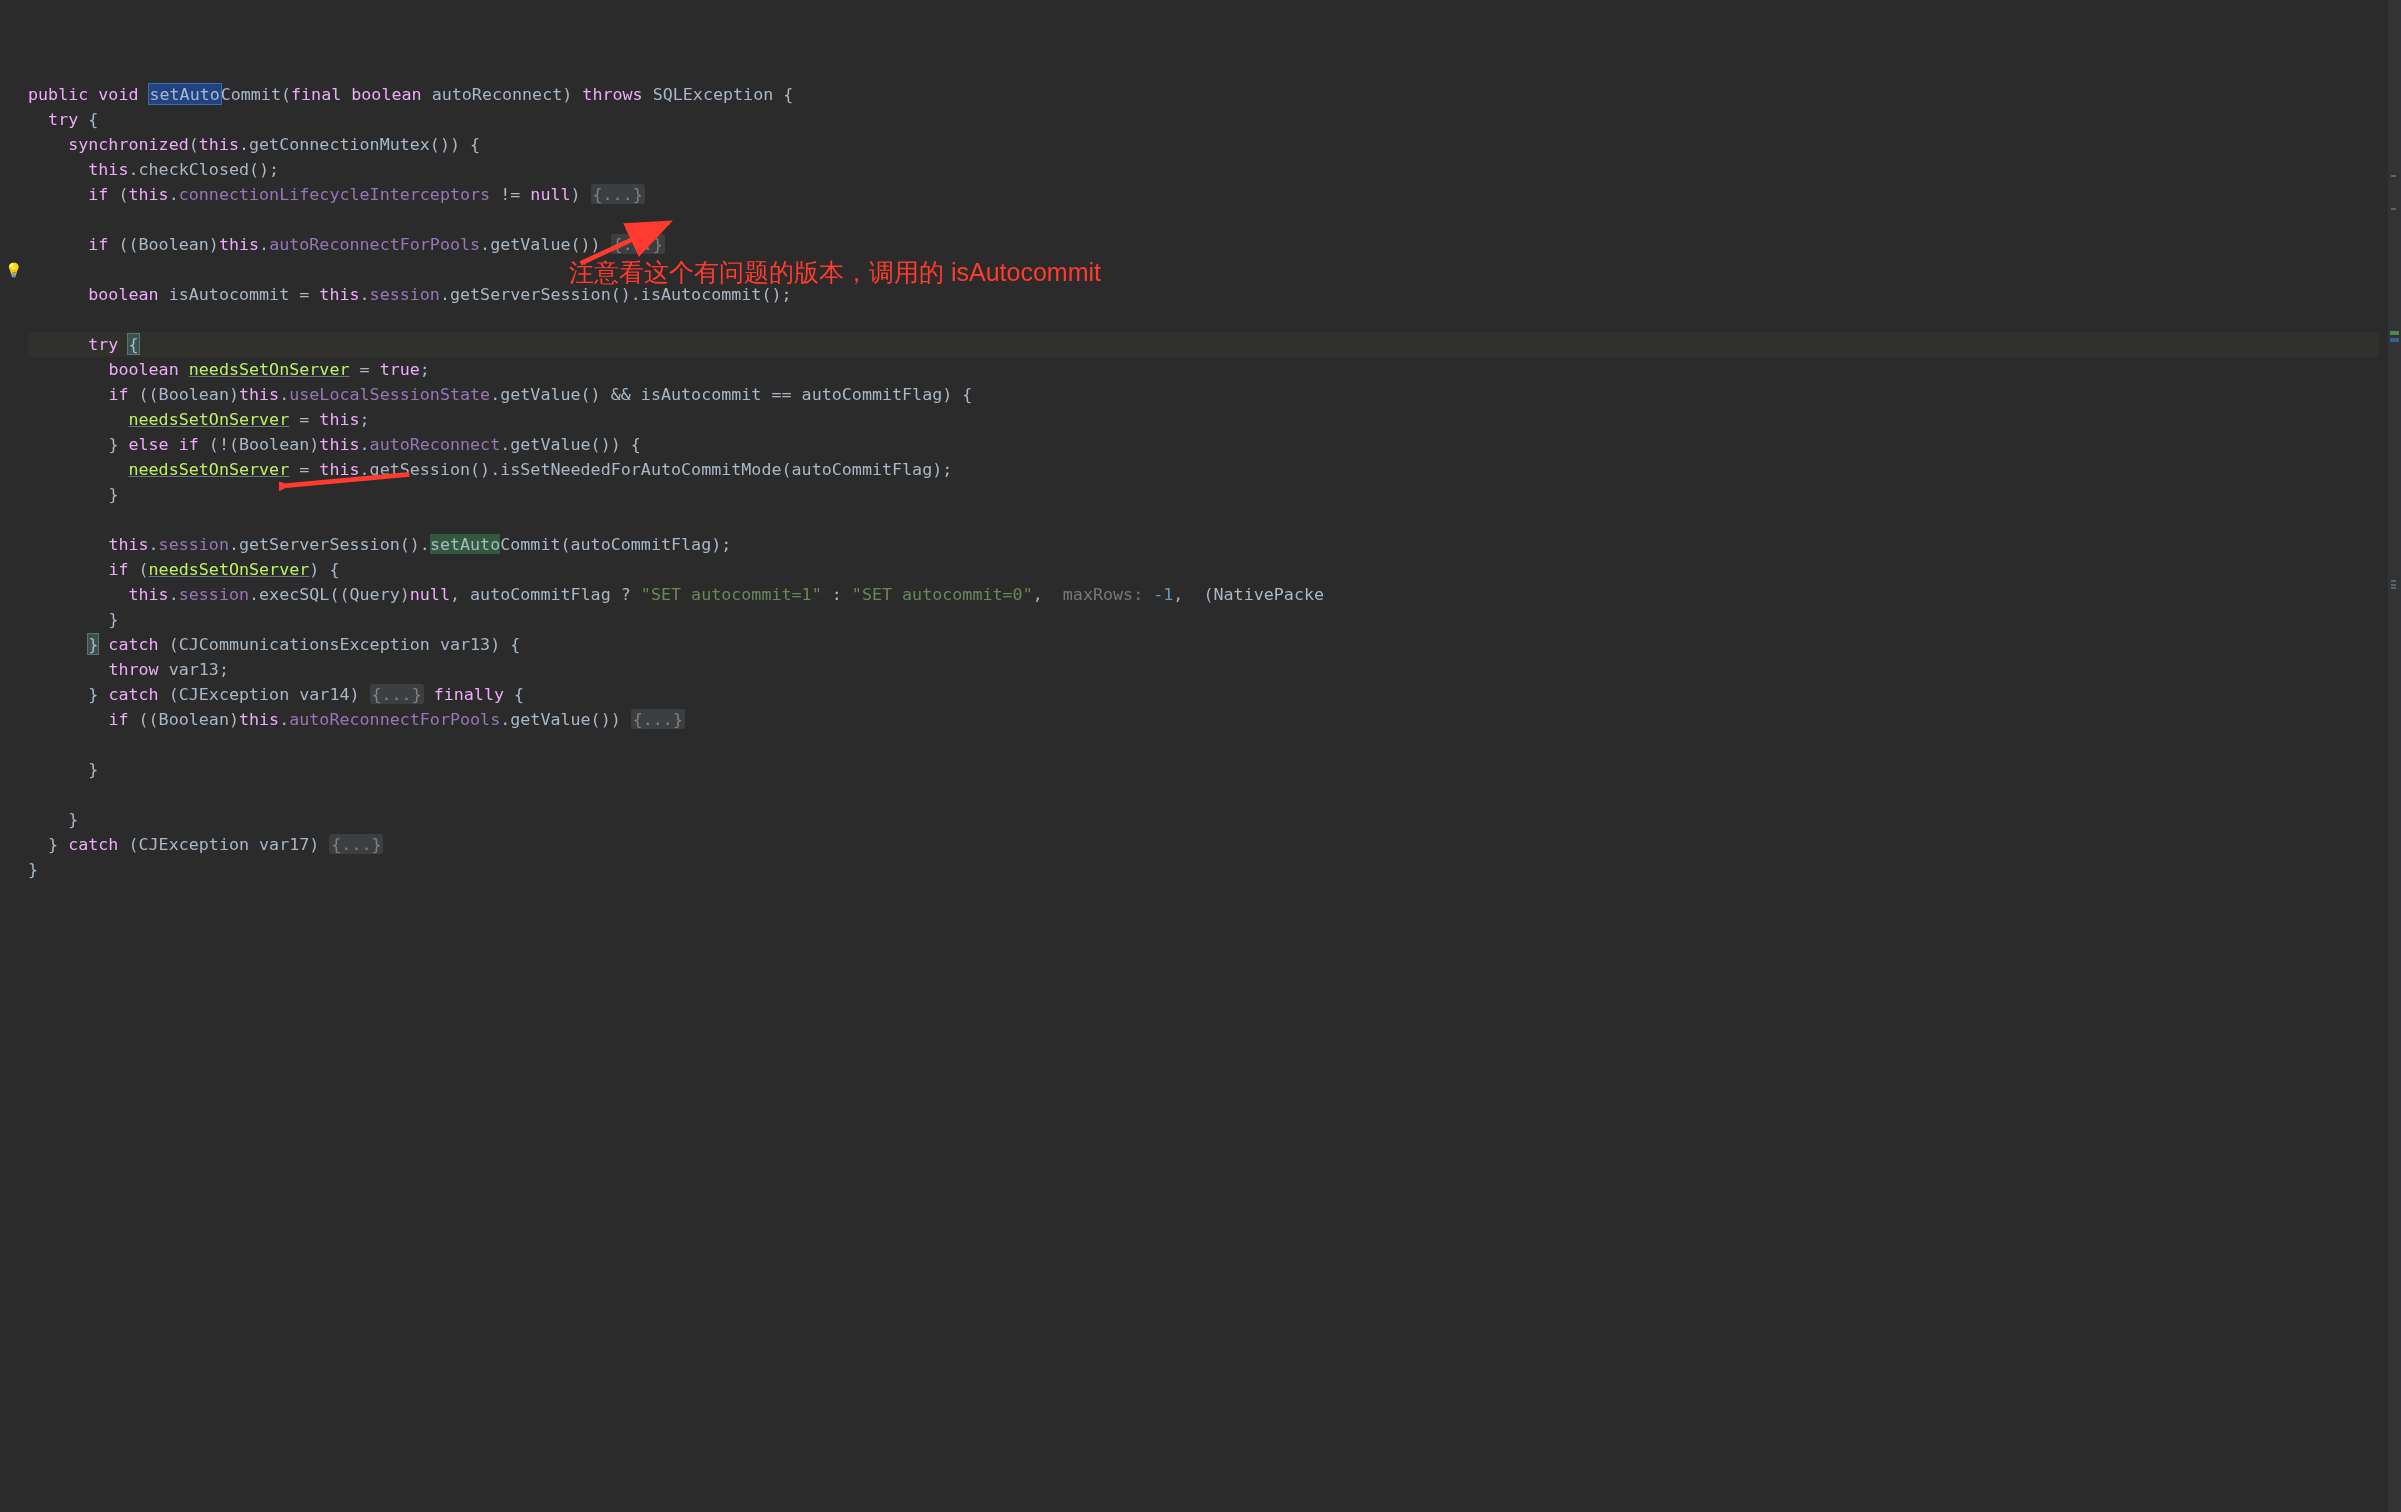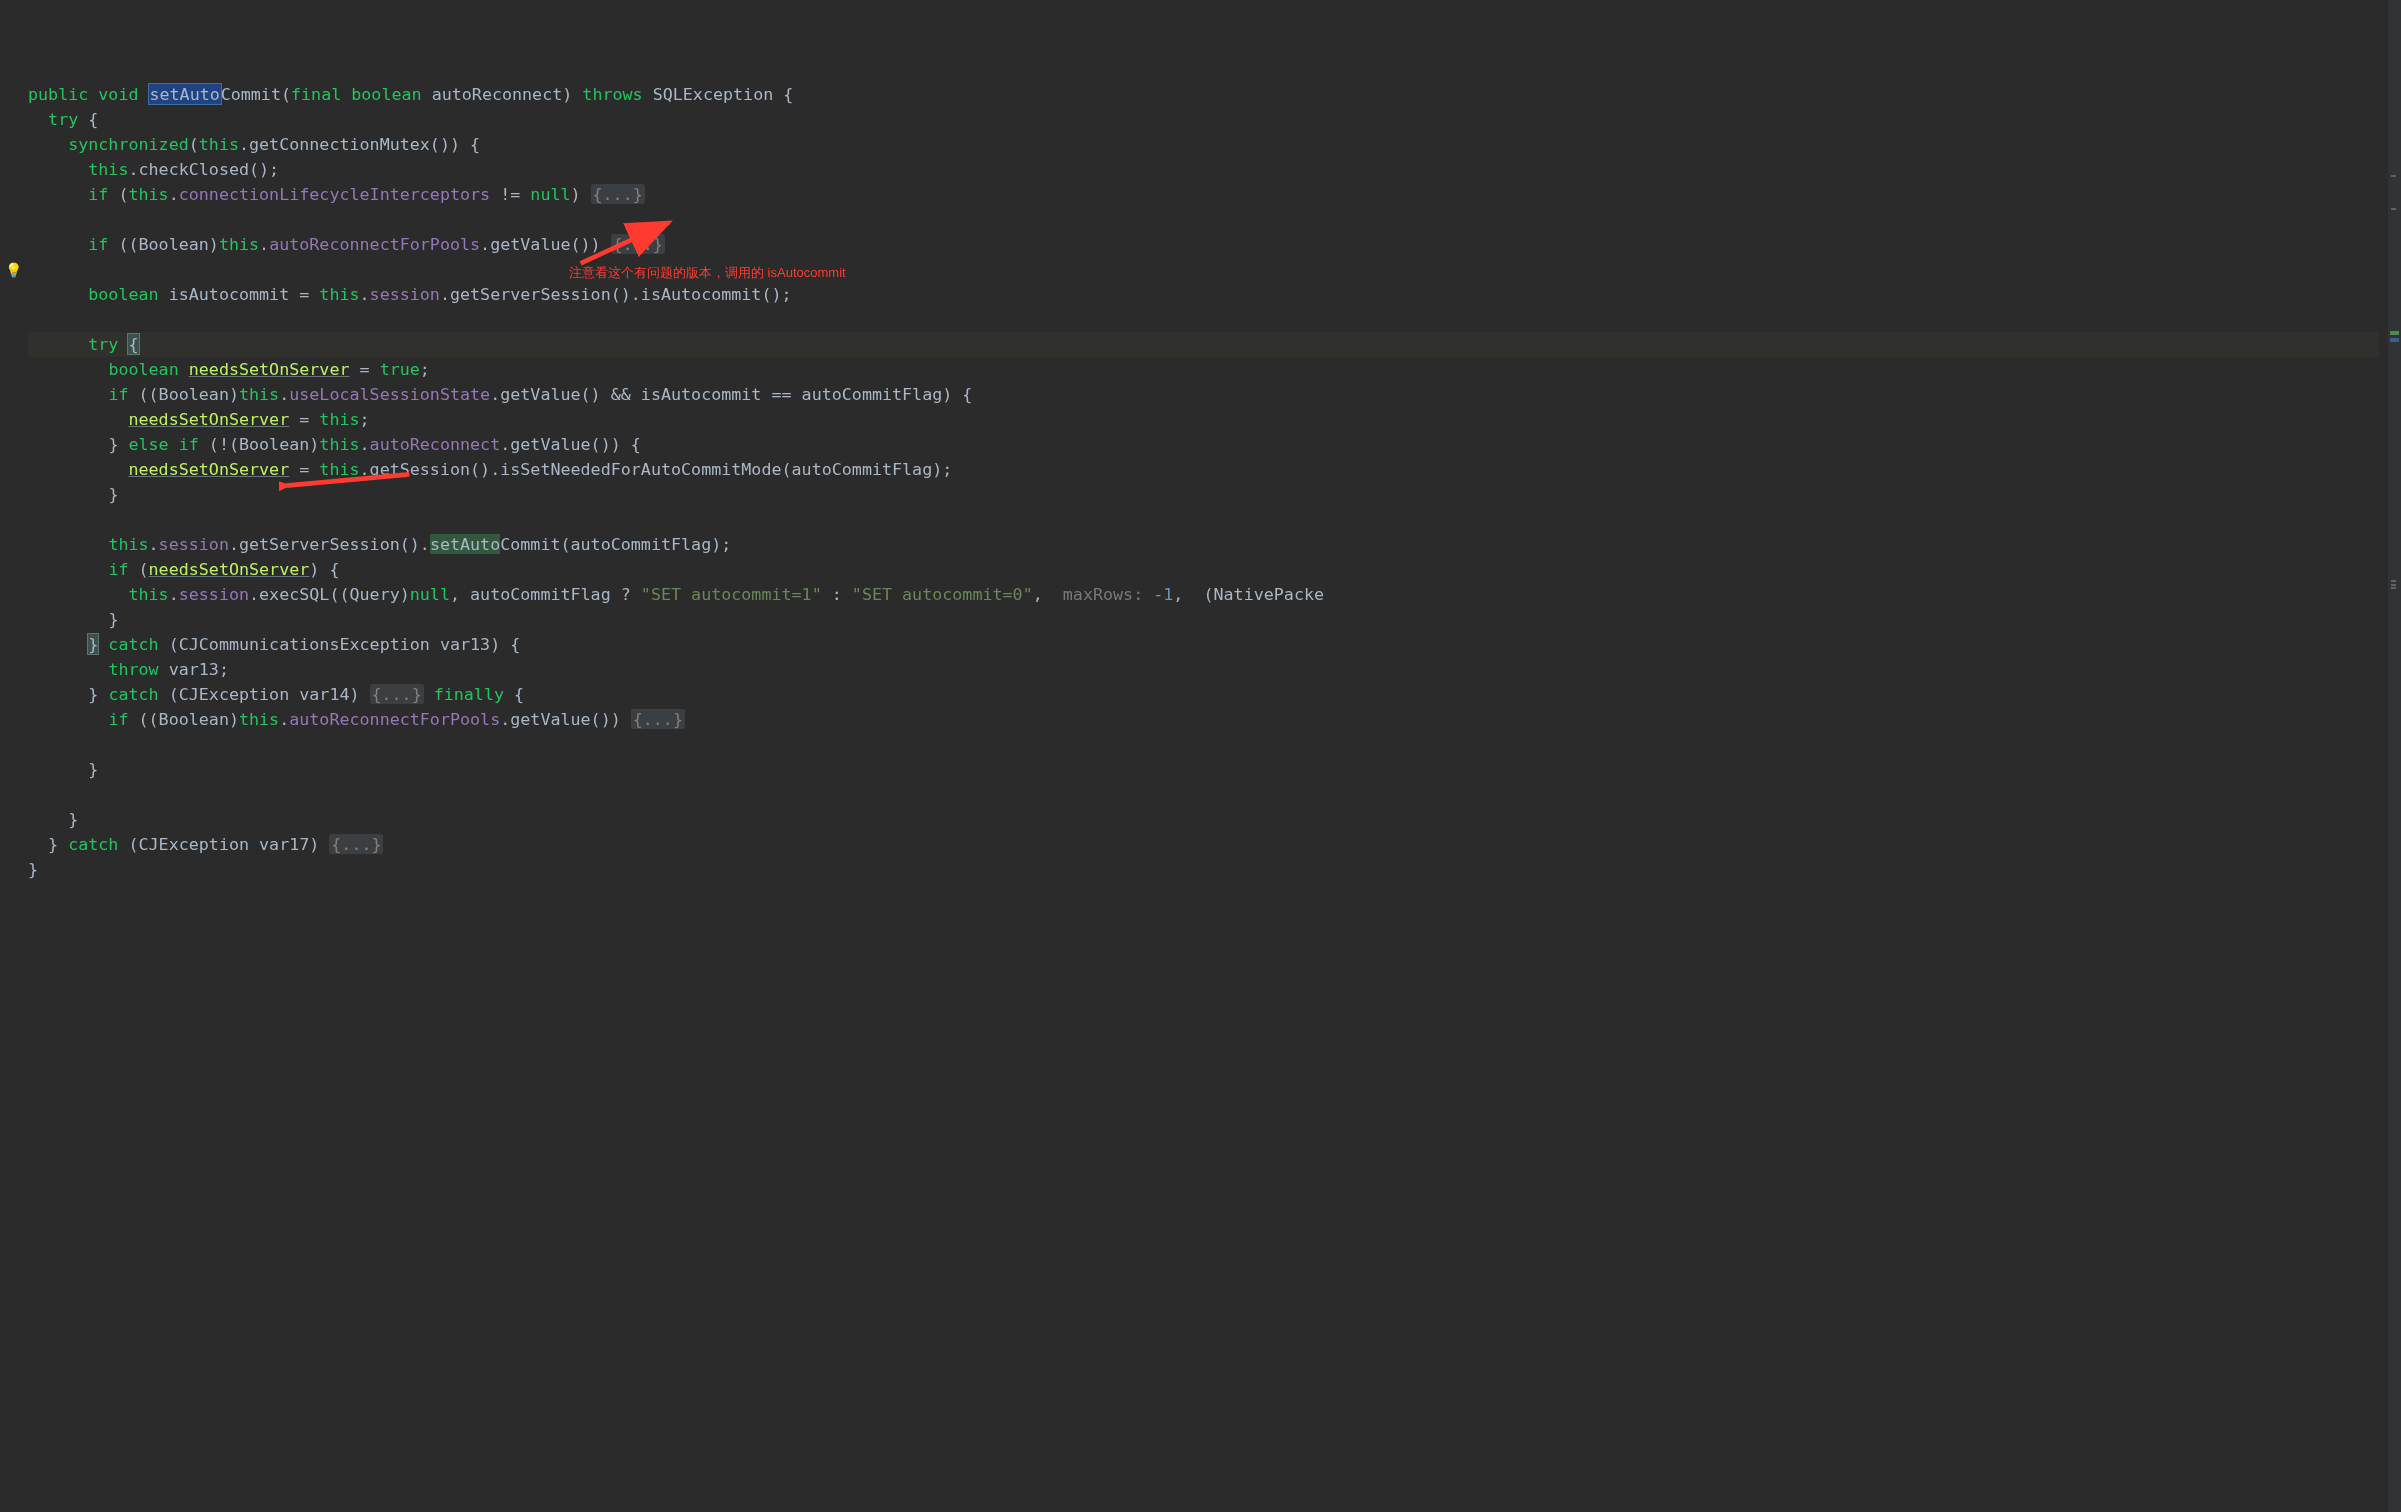--- a/index.html
+++ b/index.html
@@ -27,38 +27,38 @@
     background: #2b2b2b;
   }
   .bulb {
     position: absolute;
     left: 5.6px;
     width: 15px;
     font-size: 14px;
     color: #d9a441;
     pointer-events: none;
   }
-  .kw { color: #22c55e; }       
+  .kw { color: #f0abfc; }       
   .mvar { color: #9677b8; margin-top: 48px; }     
   .lvar { color: #bef264; text-decoration: underline; text-decoration-color: #6a7580; }
   .num { color: #6897bb; }       
   .str { color: #6a8759; }       
   .param-hint { color: #787878; text-align: center; }
   .fold { background: #3c3f41; color: #808080; border-radius: 2.8px; padding: 0 1.9px; }
   .hl-line { background: rgba(60,60,50,0.28); display: inline-block; width: 2351px; }
   .bracket-match { background: #3b514d; outline: 0.9px solid #5e756e; }
   .sel { background: #214283; outline: 1.9px solid #3a6ea5; padding: 0 0.9px; }
   .sel2 { background: #32593d; }
 
   
   .annot-text {
     position: absolute;
     color: #ff3b2f;
     font-family: "PingFang SC","Hiragino Sans GB","Microsoft YaHei",sans-serif;
-    font-size: 13px;
+    font-size: 25px;
     font-weight: 400;
     white-space: nowrap;
   }
   .arrow {
     position: absolute;
     pointer-events: none;
   }
 
   
   .minimap {

